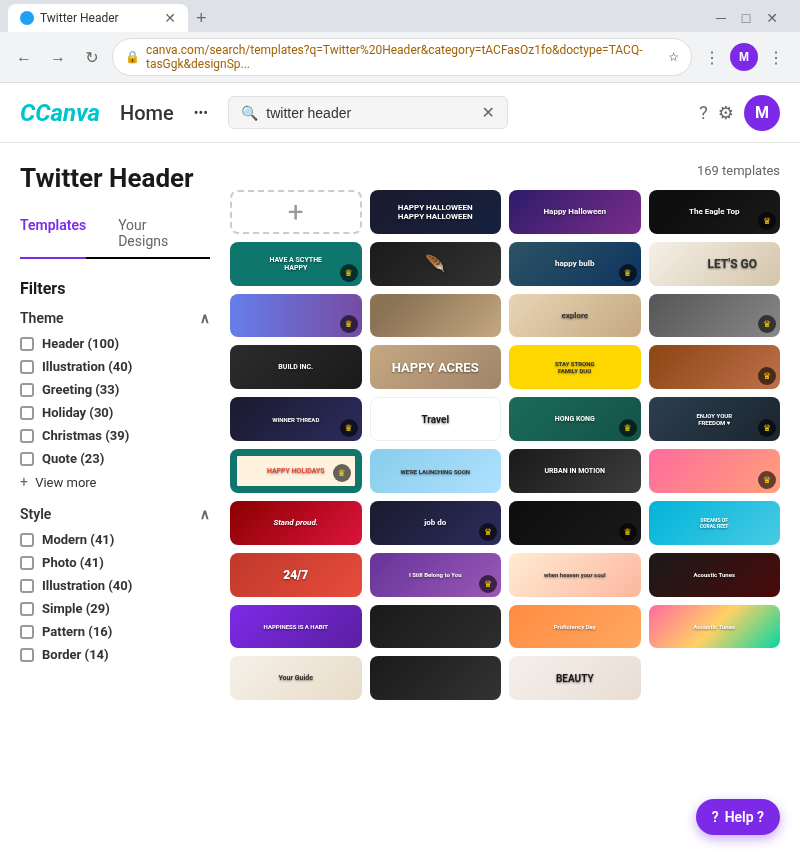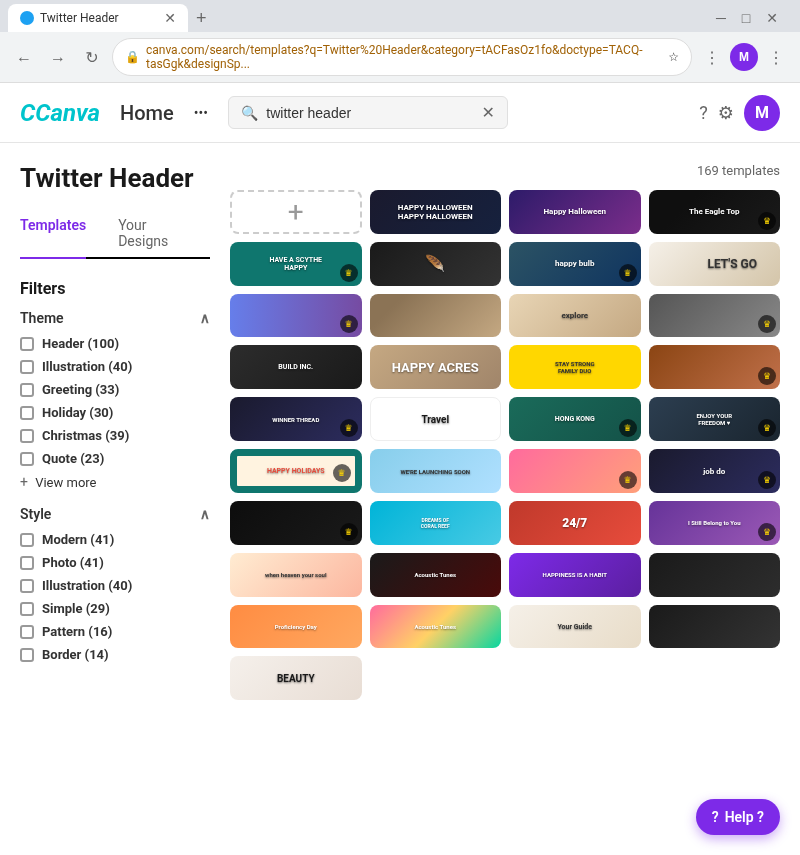--- a/index.html
+++ b/index.html
@@ -378,27 +378,37 @@
           <span class="crown-icon">♛</span>
         </div>
       </div>
 
       <div class="template-card" style="background: linear-gradient(135deg, #87ceeb 0%, #b0e0ff 100%);">
         <div class="template-text">
           <span class="t-text dark" style="font-size:6px; color:#333;">WE'RE LAUNCHING SOON</span>
         </div>
       </div>
 
+      <div class="template-card" style="background: linear-gradient(135deg, #1a1a1a 0%, #3d3d3d 100%);">
+        <div class="template-text">
+          <span class="t-text" style="font-size:7px;">URBAN IN MOTION</span>
+        </div>
+      </div>
 
       <div class="template-card" style="background: linear-gradient(135deg, #ff6b9d 0%, #ffa07a 100%);">
         <div class="template-overlay">
           <span class="crown-icon">♛</span>
         </div>
       </div>
 
+      <div class="template-card" style="background: linear-gradient(135deg, #8b0000 0%, #dc143c 100%);">
+        <div class="template-text">
+          <span class="t-text" style="font-style:italic;">Stand proud.</span>
+        </div>
+      </div>
 
       <div class="template-card" style="background: linear-gradient(135deg, #1a1a2e 0%, #2c2c5e 100%);">
         <div class="template-text">
           <span class="t-text" style="font-size:8px;">job do</span>
         </div>
         <div class="template-overlay">
           <span class="crown-icon">♛</span>
         </div>
       </div>
 

